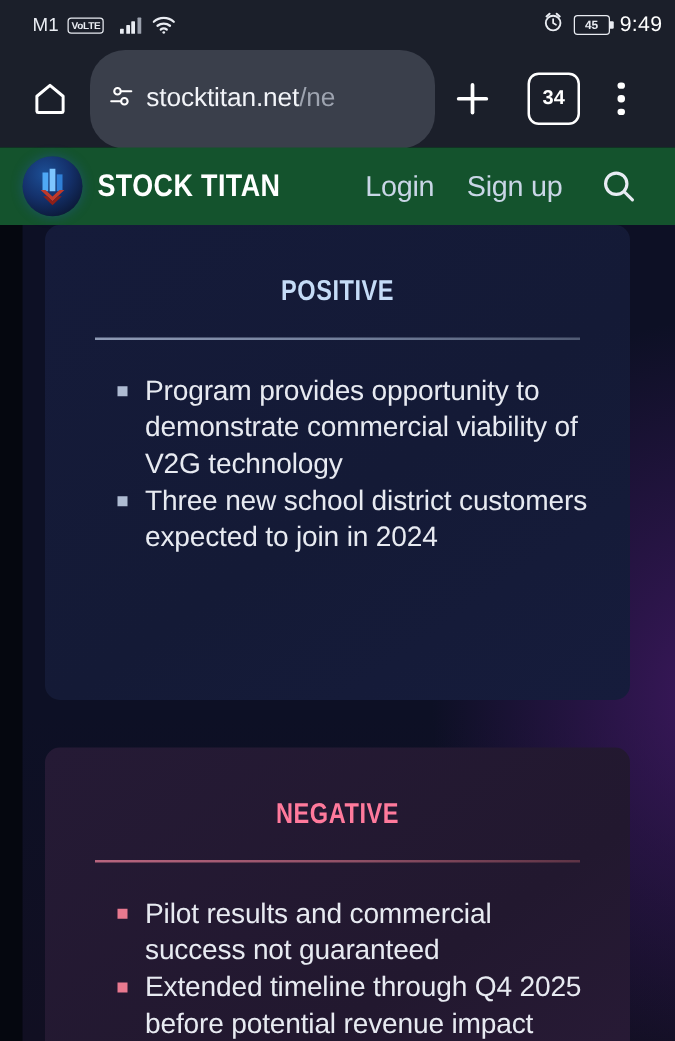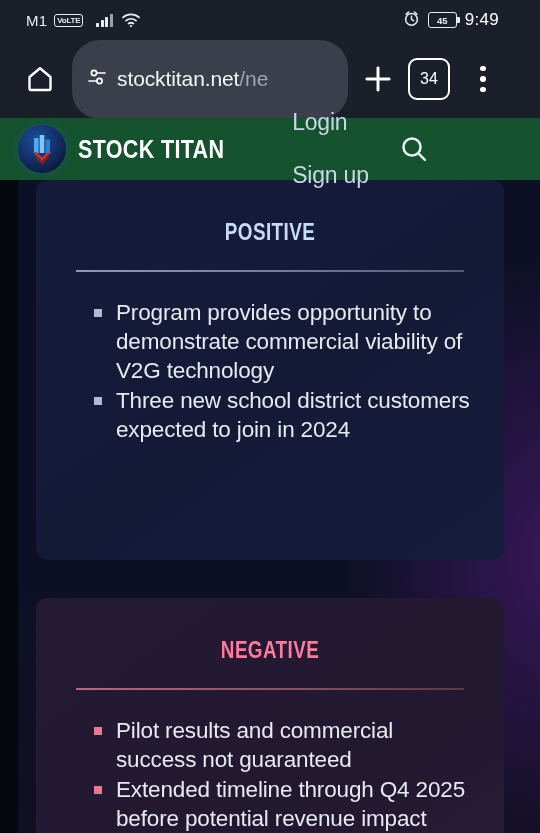--- a/index.html
+++ b/index.html
@@ -12,21 +12,21 @@
   .phone{position:relative;width:540px;height:833px;overflow:hidden;background:#05070f;}
 
   
   .statusbar{
     position:absolute;left:0;top:0;width:540px;height:40px;
     background:#1b1f2a;
     display:flex;align-items:center;
     color:#fff;
   }
   .sb-left{display:flex;align-items:center;gap:7px;padding-left:26px;}
-  .sb-right{margin-left:auto;display:flex;align-items:center;gap:8px;padding-right:41px;}
+  .sb-right{margin-left:auto;display:flex;align-items:center;gap:8px;padding-right:10px;}
   .carrier{font-size:15px;letter-spacing:.2px;color:#e9ecf2;font-weight:400;}
   .volte{
     border:1.6px solid #e9ecf2;border-radius:3px;
     font-size:8px;font-weight:bold;letter-spacing:-.2px;
     padding:1px 2px;line-height:9px;color:#e9ecf2;
   }
   .bars{display:flex;align-items:flex-end;gap:1.5px;height:13px;margin-left:6px;}
   .bars i{display:block;width:3px;background:#e9ecf2;border-radius:.5px;}
   .bars i:nth-child(1){height:4px;}
   .bars i:nth-child(2){height:7px;}
@@ -52,42 +52,42 @@
   .home-btn{width:52px;display:flex;justify-content:center;align-items:center;margin-left:14px;}
   .urlbar{
     flex:0 0 auto;width:248px;height:55px;margin-left:6px;
     background:#3a3f4b;border-radius:28px;
     display:flex;align-items:center;padding:12px 14px;gap:9px;overflow:hidden;
   }
   .url-text{font-size:21px;color:#f2f4f8;white-space:nowrap;letter-spacing:-.1px;}
   .url-text .dim{color:#9ea4b0;}
   .plus-btn{width:60px;display:flex;justify-content:center;align-items:center;}
   .tabs-btn{
-    width:38px;height:38px;margin-left:0;border:2.6px solid #fff;border-radius:9px;
+    width:38px;height:38px;margin-left:14px;border:2.6px solid #fff;border-radius:9px;
     display:flex;align-items:center;justify-content:center;
-    font-size:16px;font-weight:normal;color:#fff;
+    font-size:16px;font-weight:bold;color:#fff;
   }
   .kebab{width:54px;display:flex;flex-direction:column;align-items:center;gap:5px;margin-left:6px;}
   .kebab span{width:5.5px;height:5.5px;border-radius:50%;background:#fff;display:block;}
 
   
   .siteheader{
     position:absolute;left:0;top:118px;width:540px;height:62px;
     background:#14532d;display:flex;align-items:center;z-index:5;
   }
   .logo-circle{
     width:48px;height:48px;border-radius:50%;margin-left:18px;position:relative;overflow:hidden;
     background:radial-gradient(circle at 38% 30%, #1c4f96 0%, #14306a 45%, #070c1c 100%);
     box-shadow:0 0 9px rgba(40,90,180,.45);
   }
   .brand{
     margin-left:12px;font-size:25px;font-weight:bold;color:#fff;letter-spacing:.4px;
     transform:scaleX(.86);transform-origin:left center;font-family:"Liberation Sans", sans-serif;
   }
-  .nav-links{margin-left:44px;display:flex;gap:26px;flex-direction:column;}
+  .nav-links{margin-left:44px;display:flex;align-items:center;gap:26px;}
   .nav-links a{font-size:23px;color:#c9d6e6;text-decoration:none;letter-spacing:-.2px;}
   .search-btn{margin-left:28px;width:34px;height:34px;display:flex;align-items:center;justify-content:center;}
   .menu-btn{
     position:absolute;left:465px;top:124px;width:56px;height:56px;
     border:1.4px solid #3b4355;border-radius:10px;
     display:flex;flex-direction:column;align-items:center;justify-content:center;gap:6px;
     background:#171a26;
   }
   .menu-btn i{display:block;width:24px;height:2.4px;background:#e8ecf3;border-radius:2px;}
 

